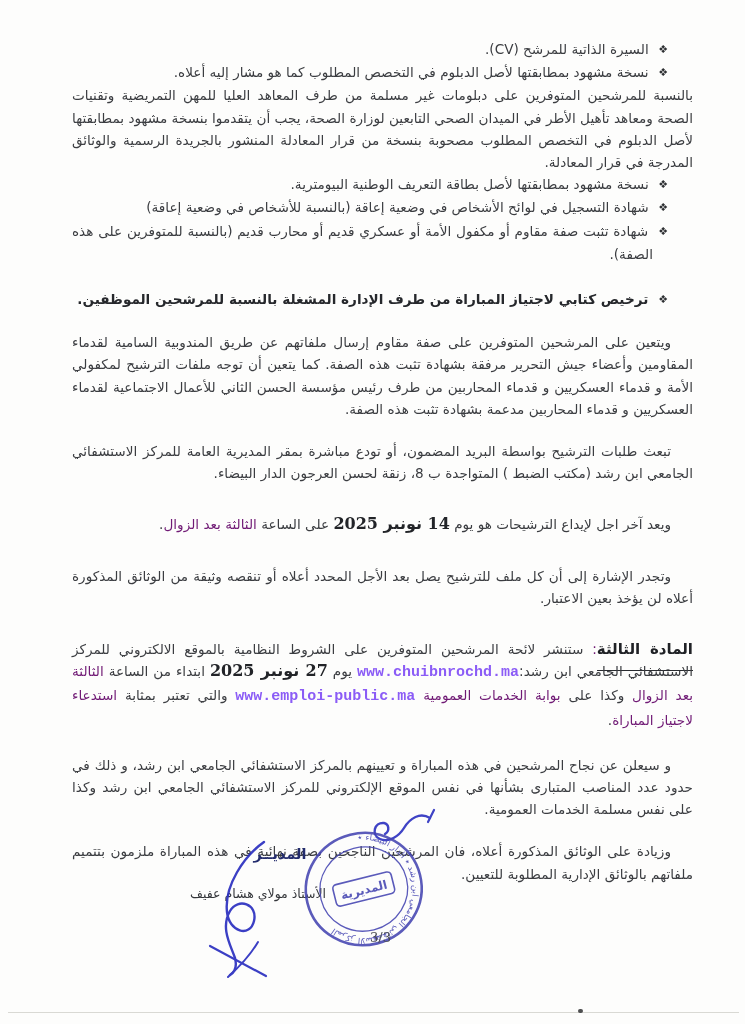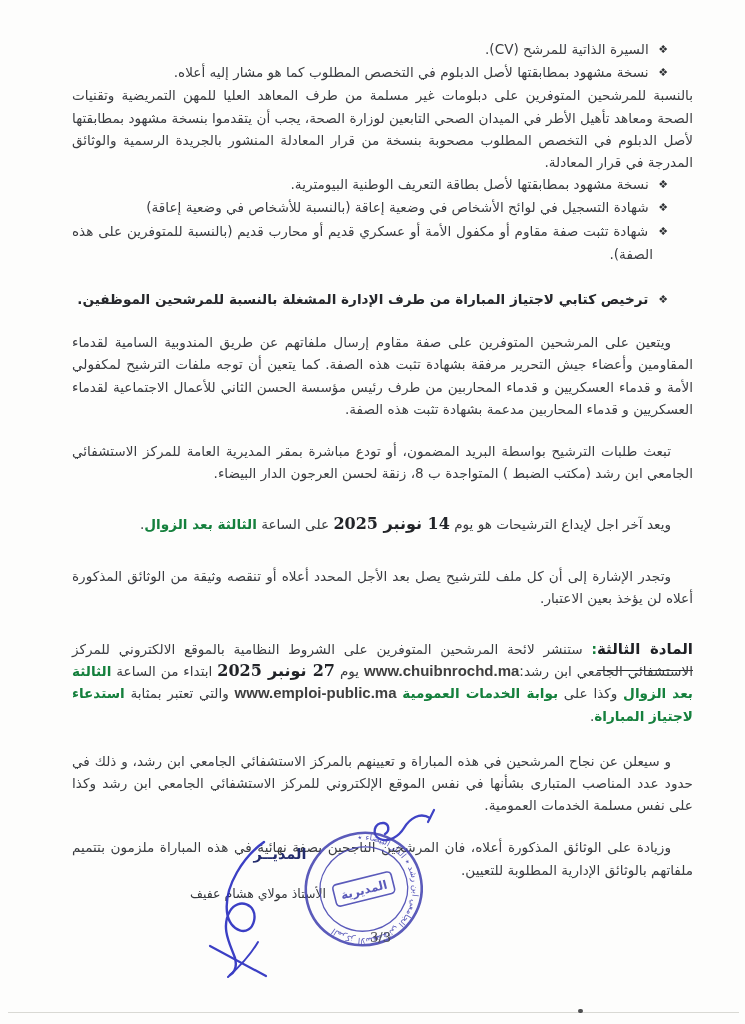--- a/index.html
+++ b/index.html
@@ -24,23 +24,23 @@
   .blt .marker{
     display:inline-block;width:15px;text-indent:0;
     font-size:11px;color:#2e3033;vertical-align:1px;
   }
   .blt.bold{font-weight:bold;color:#26282c;}
   .note{margin:0;text-align:justify;}
   .para{margin:0;text-indent:22px;text-align:justify;}
   .gap-sm{margin-top:23px;}
   .gap-md{margin-top:20px;}
   .gap-lg{margin-top:29px;}
-  b,.b{font-weight:bold;color:#15803d;}
+  b,.b{font-weight:normal;color:#701a75;}
   .date-b{font-weight:bold;color:#222428;font-size:16px;font-family:"DejaVu Serif","DejaVu Sans",serif;}
-  .url{font-weight:bold;color:#404040;font-size:15px;font-family:Liberation Sans, sans-serif;unicode-bidi:embed;direction:ltr;}
+  .url{font-weight:bold;color:#8b5cf6;font-size:15px;font-family:Liberation Mono, monospace;unicode-bidi:embed;direction:ltr;}
   .art-title{
     font-weight:bold;color:#202226;font-size:15px;
     border-bottom:1.8px solid #2a2c30;padding-bottom:12px;
   }
   
   .sig-zone{position:absolute;left:0;top:0;width:745px;height:1024px;pointer-events:none;}
   .sig-title{
     position:absolute;left:240px;top:846px;width:80px;
     direction:rtl;text-align:center;
     font-weight:bold;font-size:14.5px;color:#232c6d;

